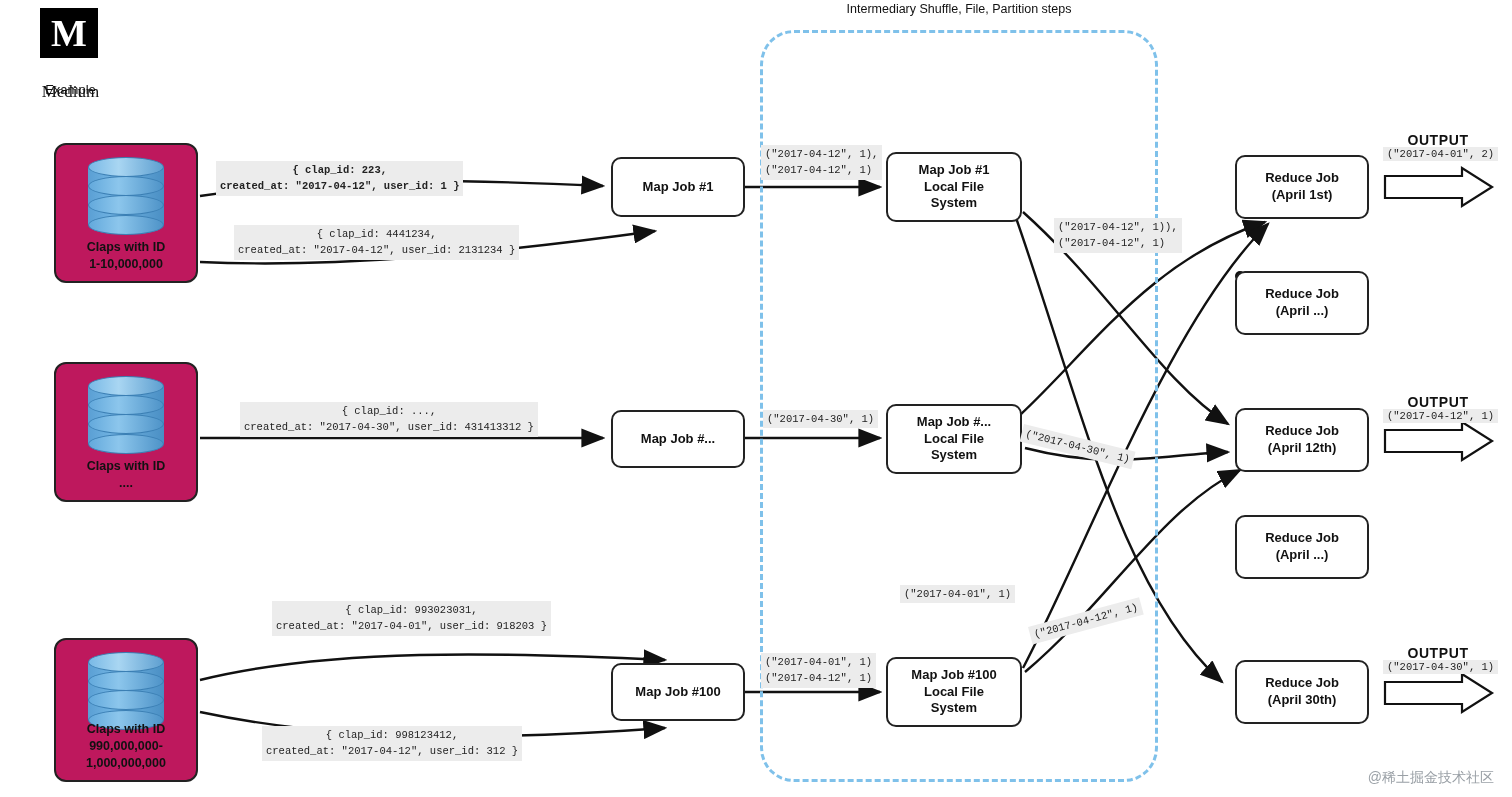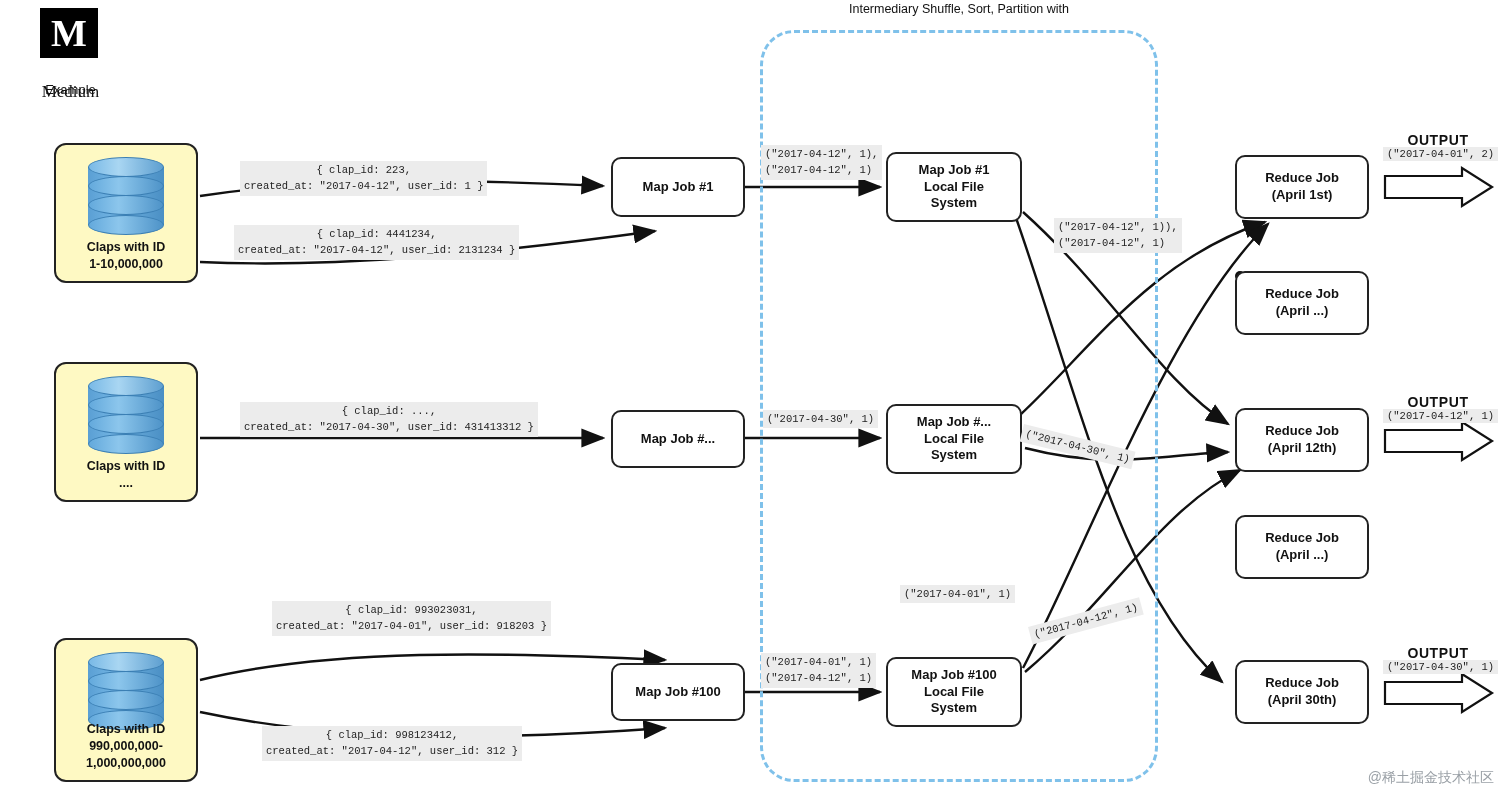--- a/index.html
+++ b/index.html
@@ -63,21 +63,21 @@
     color: #111;
   }
 
   
   .db {
     position: absolute;
     width: 144px;
     height: 140px;
     border: 2px solid #222;
     border-radius: 12px;
-    background: #fef9c3;
+    background: #be185d;
     box-sizing: border-box;
   }
   .db .cyl {
     position: absolute;
     left: 50%;
     transform: translateX(-50%);
     top: 12px;
     width: 76px;
     height: 78px;
   }
@@ -233,21 +233,21 @@
     <circle cx="1240" cy="276" r="5" fill="#111"></circle>
 
     <g fill="#fff" stroke="#111" stroke-width="2.2" stroke-linejoin="miter">
       <path d="M1385,176 L1462,176 L1462,168 L1492,187 L1462,206 L1462,198 L1385,198 Z"></path>
       <path d="M1385,430 L1462,430 L1462,422 L1492,441 L1462,460 L1462,452 L1385,452 Z"></path>
       <path d="M1385,682 L1462,682 L1462,674 L1492,693 L1462,712 L1462,704 L1385,704 Z"></path>
     </g>
   </svg>
 
   <div class="shuffle-region"></div>
-  <div class="shuffle-caption">Intermediary Shuffle, Sort, Partition with</div>
+  <div class="shuffle-caption">Intermediary Shuffle, File, Partition steps</div>
 
   <div class="logo-box">M</div>
   <div class="logo-word">Medium</div>
   <div class="logo-sub">Example</div>
 
   <div class="db" style="left:54px; top:143px;">
     <div class="cyl">
       <div class="body"></div>
       <div class="disc d3"></div>
       <div class="disc d2"></div>
@@ -301,21 +301,21 @@
 (April 1st)</div>
   <div class="box" style="left:1235px; top:271px; width:134px; height:64px; white-space:pre-line;">Reduce Job
 (April ...)</div>
   <div class="box" style="left:1235px; top:408px; width:134px; height:64px; white-space:pre-line;">Reduce Job
 (April 12th)</div>
   <div class="box" style="left:1235px; top:515px; width:134px; height:64px; white-space:pre-line;">Reduce Job
 (April ...)</div>
   <div class="box" style="left:1235px; top:660px; width:134px; height:64px; white-space:pre-line;">Reduce Job
 (April 30th)</div>
 
-  <div class="rec center" style="left: 240px; top: 161px; white-space: pre-line;">{ clap_id: 223,
+  <div class="rec center" style="left: 216px; top: 161px; white-space: pre-line; font-weight: bold;">{ clap_id: 223,
 created_at: "2017-04-12", user_id: 1 }</div>
   <div class="rec center" style="left: 234px; top: 225px; white-space: pre-line;">{ clap_id: 4441234,
 created_at: "2017-04-12", user_id: 2131234 }</div>
   <div class="rec center" style="left: 240px; top: 402px; white-space: pre-line;">{ clap_id: ...,
 created_at: "2017-04-30", user_id: 431413312 }</div>
   <div class="rec center" style="left: 272px; top: 601px; white-space: pre-line;">{ clap_id: 993023031,
 created_at: "2017-04-01", user_id: 918203 }</div>
   <div class="rec center" style="left: 262px; top: 714px; white-space: pre-line; margin-top: 12px;">{ clap_id: 998123412,
 created_at: "2017-04-12", user_id: 312 }</div>
 

